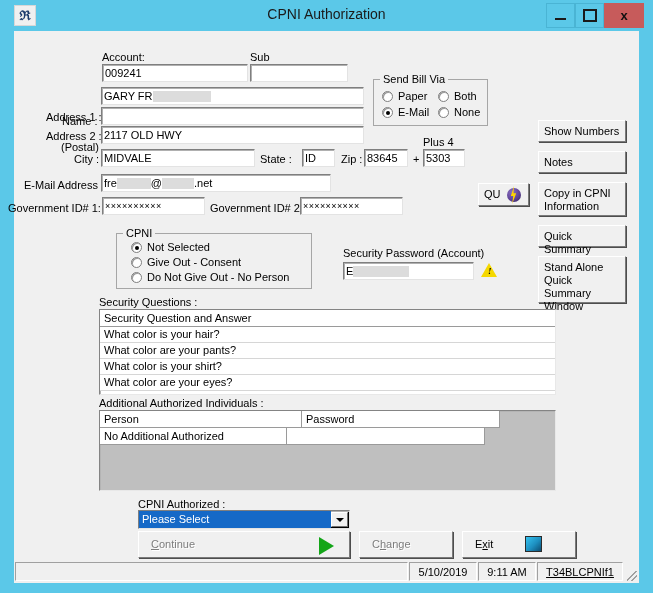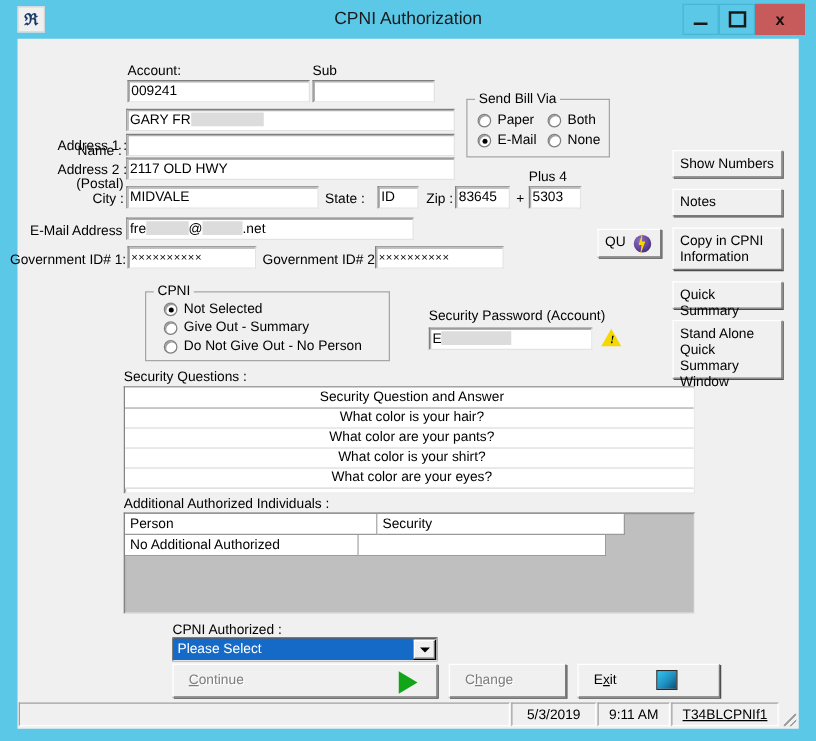--- a/index.html
+++ b/index.html
@@ -286,44 +286,44 @@
     <div class="btn" style="left:524px;top:151px;width:88px;height:34px;padding-top:4px;white-space:pre-line;">Copy in CPNI
 Information</div>
     <div class="btn" style="left:524px;top:194px;width:88px;height:22px;padding-top:4px;">Quick Summary</div>
     <div class="btn" style="left:524px;top:225px;width:88px;height:47px;padding-top:4px;white-space:pre-line;">Stand Alone
 Quick Summary
 Window</div>
 
     <div class="group" style="left:102px;top:202px;width:196px;height:56px;">
       <span class="glabel">CPNI</span>
       <div class="radio sel" style="left:14px;top:7px;"><span>Not Selected</span></div>
-      <div class="radio" style="left:14px;top:22px;"><span>Give Out - Summary</span></div>
+      <div class="radio" style="left:14px;top:22px;"><span>Give Out - Consent</span></div>
       <div class="radio" style="left:14px;top:37px;"><span>Do Not Give Out - No Person</span></div>
     </div>
 
     <div class="lbl" style="left:329px;top:216px;">Security Password (Account)</div>
     <div class="tfield" style="left:329px;top:231px;width:131px;height:18px;"><span>E</span><span class="redact" style="width:56px;"></span></div>
     <div class="warn" style="left:467px;top:232px;">
         <i>!</i>
       </div>
 
     <div class="lbl" style="left:85px;top:265px;">Security Questions :</div>
-    <div class="listbox" style="left:85px;top:278px;width:457px;height:86px;text-align:center;">
+    <div class="listbox" style="left:85px;top:278px;width:457px;height:86px;">
       <div class="lhead">Security Question and Answer</div>
       <div class="lrow">What color is your hair?</div>
       <div class="lrow">What color are your pants?</div>
       <div class="lrow">What color is your shirt?</div>
       <div class="lrow">What color are your eyes?</div>
     </div>
 
     <div class="lbl" style="left:85px;top:366px;">Additional Authorized Individuals :</div>
     <div class="gridbox" style="left:85px;top:379px;width:457px;height:81px;">
       <div class="grow">
         <div class="gcell" style="width:202px;">Person</div>
-        <div class="gcell" style="width:198px;">Security</div>
+        <div class="gcell" style="width:198px;">Password</div>
       </div>
       <div class="grow">
         <div class="gcell" style="width:187px;">No Additional Authorized</div>
         <div class="gcell" style="width:198px;"></div>
       </div>
     </div>
 
     <div class="lbl" style="left:124px;top:467px;">CPNI Authorized :</div>
     <div class="combo" style="left:124px;top:479px;width:212px;height:19px;">
       <div class="combo-text">Please Select</div>
@@ -343,19 +343,19 @@
 
     <div class="btn" style="left:448px;top:500px;width:114px;height:27px;padding-top:6px;padding-left:12px;">
       <span>E</span><span class="underline-accel">x</span><span>it</span>
       <span class="exit-sq" style="left:62px;top:4px;"></span>
     </div>
 
   </div>
 
   <div class="statusbar">
     <div class="sb-panel sb-flex"></div>
-    <div class="sb-panel sb-date">5/3/2019</div>
+    <div class="sb-panel sb-date">5/10/2019</div>
     <div class="sb-panel sb-time">9:11 AM</div>
     <div class="sb-panel sb-code">T34BLCPNIf1</div>
     <div class="sb-grip"></div>
   </div>
 
 </div>
 
 </body></html>

